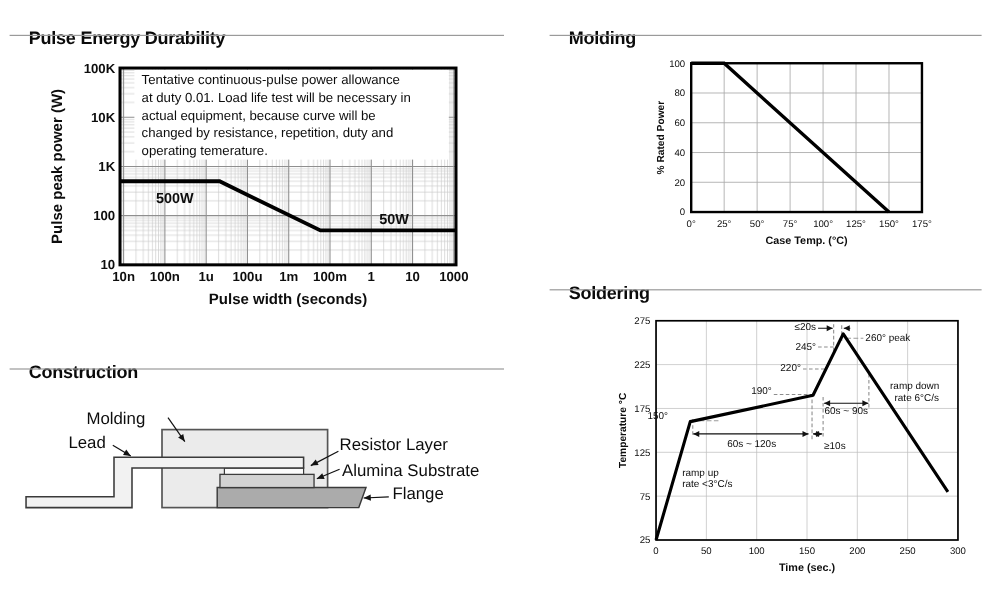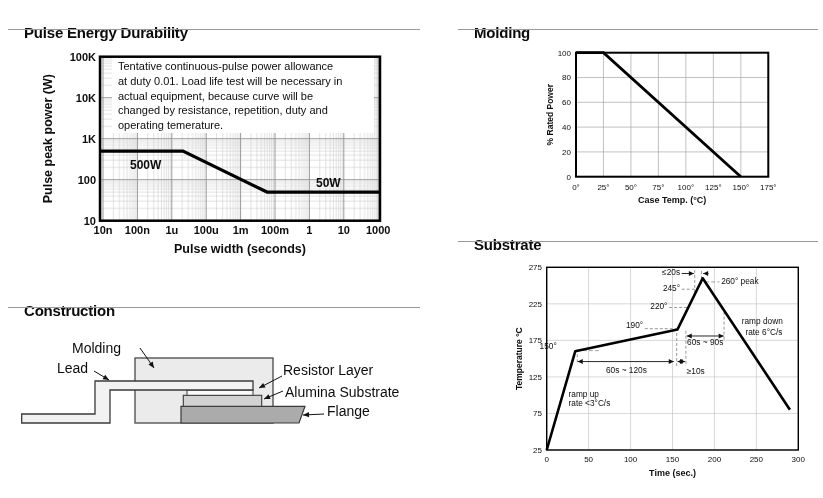--- a/index.html
+++ b/index.html
@@ -156,21 +156,21 @@
         <text x="285" y="118.5" text-anchor="start" font-size="14" fill="#0d0d0d">Alumina Substrate</text>
         <line x1="283" y1="113" x2="264" y2="121" stroke="#111" stroke-width="1"></line>
         <path d="M 264 121 L 270.53876045097957 121.06790997501017 L 268.52086405067723 116.27540602429224 Z" fill="#111"></path>
         <text x="327" y="138" text-anchor="start" font-size="14" fill="#0d0d0d">Flange</text>
         <line x1="324" y1="136" x2="303" y2="137" stroke="#111" stroke-width="1"></line>
         <path d="M 303 137 L 309.1168782148268 139.31166626159086 L 308.8695394378665 134.11755194542377 Z" fill="#111"></path>
       </svg>
   </section>
 
   <section class="sec" id="sec-soldering">
-    <h2>Substrate</h2>
+    <h2>Soldering</h2>
     <div class="rule"></div>
     <svg id="svg-soldering" class="chart-svg" width="393" height="283" viewBox="0 0 393 283">
         <line x1="116.7" y1="52.3" x2="116.7" y2="235" stroke="#bdbdbd" stroke-width="0.6"></line>
         <line x1="158.63333333333333" y1="52.3" x2="158.63333333333333" y2="235" stroke="#bdbdbd" stroke-width="0.6"></line>
         <line x1="200.56666666666666" y1="52.3" x2="200.56666666666666" y2="235" stroke="#bdbdbd" stroke-width="0.6"></line>
         <line x1="242.5" y1="52.3" x2="242.5" y2="235" stroke="#bdbdbd" stroke-width="0.6"></line>
         <line x1="284.43333333333334" y1="52.3" x2="284.43333333333334" y2="235" stroke="#bdbdbd" stroke-width="0.6"></line>
         <line x1="326.3666666666667" y1="52.3" x2="326.3666666666667" y2="235" stroke="#bdbdbd" stroke-width="0.6"></line>
         <line x1="368.3" y1="52.3" x2="368.3" y2="235" stroke="#bdbdbd" stroke-width="0.6"></line>
         <line x1="116.7" y1="235" x2="368.3" y2="235" stroke="#bdbdbd" stroke-width="0.6"></line>

